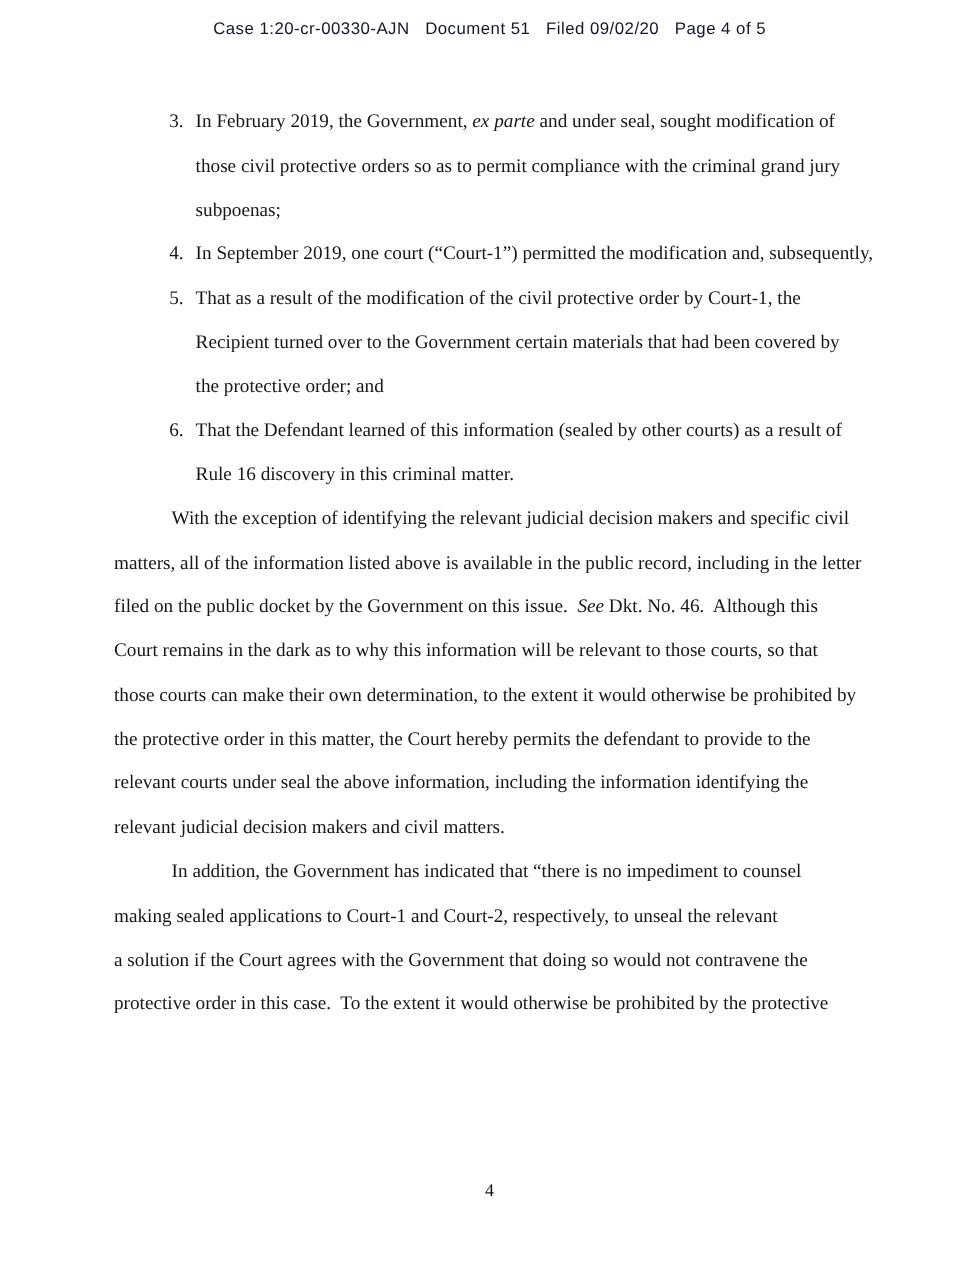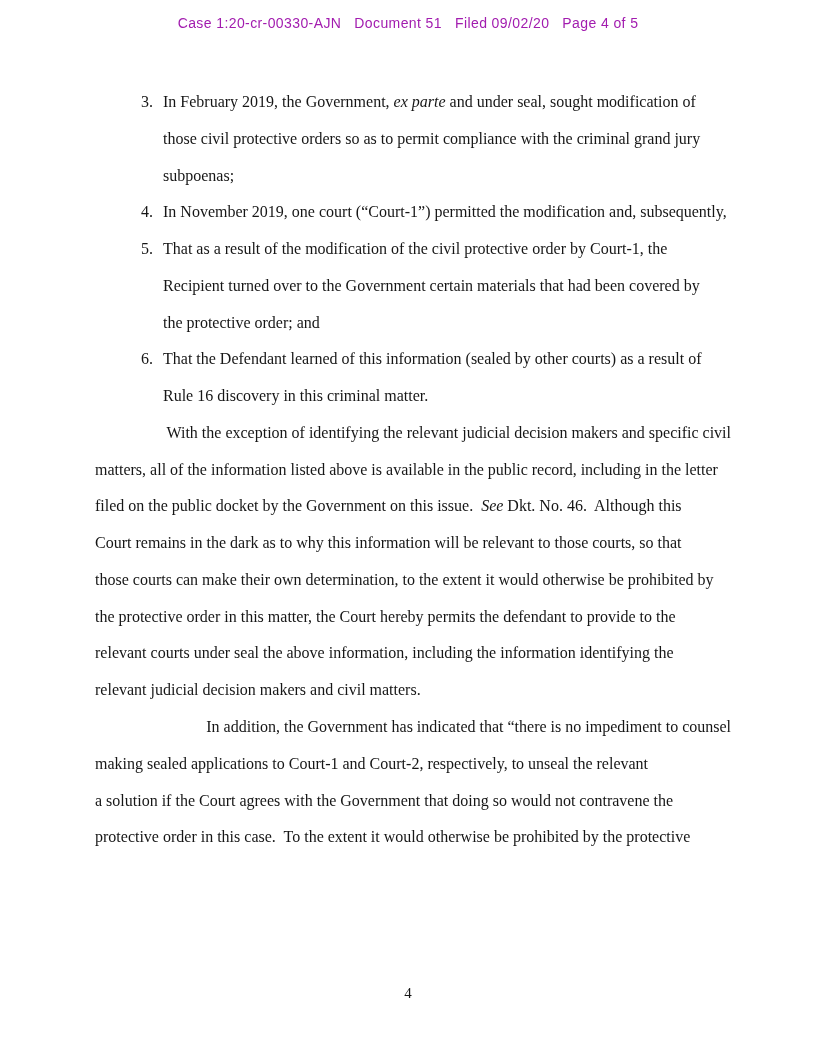--- a/index.html
+++ b/index.html
@@ -30,46 +30,46 @@
     left: 95px;
     top: 84px;
     width: 636px;
     font-size: 16px;
     line-height: 36.77px;
   }
   .block { position: relative; }
   .block.list-item { padding-left: 68px; }
   .num { position: absolute; left: 46px; top: 0; }
   .line { white-space: pre; }
-  .line.indent { padding-left: 48px; text-align: right; }
+  .line.indent { padding-left: 48px; }
   .italic { font-style: italic; text-align: right; }
   .pageno {
     position: absolute;
     top: 985px;
     left: 0;
     width: 100%;
     text-align: center;
     font-size: 15px;
   }
 </style>
 </head>
 <body>
 
 <div class="page">
-  <div class="stamp" style="color: #a21caf;"><span>Case 1:20-cr-00330-AJN</span><span>Document 51</span><span>Filed 09/02/20</span><span>Page 4 of 5</span></div>
+  <div class="stamp" style="color: #0f172a;"><span>Case 1:20-cr-00330-AJN</span><span>Document 51</span><span>Filed 09/02/20</span><span>Page 4 of 5</span></div>
   <div class="content">
       <div class="block list-item">
         <span class="num">3.</span>
         <div class="line"><span>In February 2019, the Government, </span><span class="italic">ex parte</span><span> and under seal, sought modification of</span></div>
         <div class="line"><span>those civil protective orders so as to permit compliance with the criminal grand jury</span></div>
         <div class="line"><span>subpoenas;</span></div>
       </div>
       <div class="block list-item">
         <span class="num">4.</span>
-        <div class="line"><span>In November 2019, one court (“Court-1”) permitted the modification and, subsequently,</span></div>
+        <div class="line"><span>In September 2019, one court (“Court-1”) permitted the modification and, subsequently,</span></div>
       </div>
       <div class="block list-item">
         <span class="num">5.</span>
         <div class="line"><span>That as a result of the modification of the civil protective order by Court-1, the</span></div>
         <div class="line"><span>Recipient turned over to the Government certain materials that had been covered by</span></div>
         <div class="line"><span>the protective order; and</span></div>
       </div>
       <div class="block list-item">
         <span class="num">6.</span>
         <div class="line"><span>That the Defendant learned of this information (sealed by other courts) as a result of</span></div>

